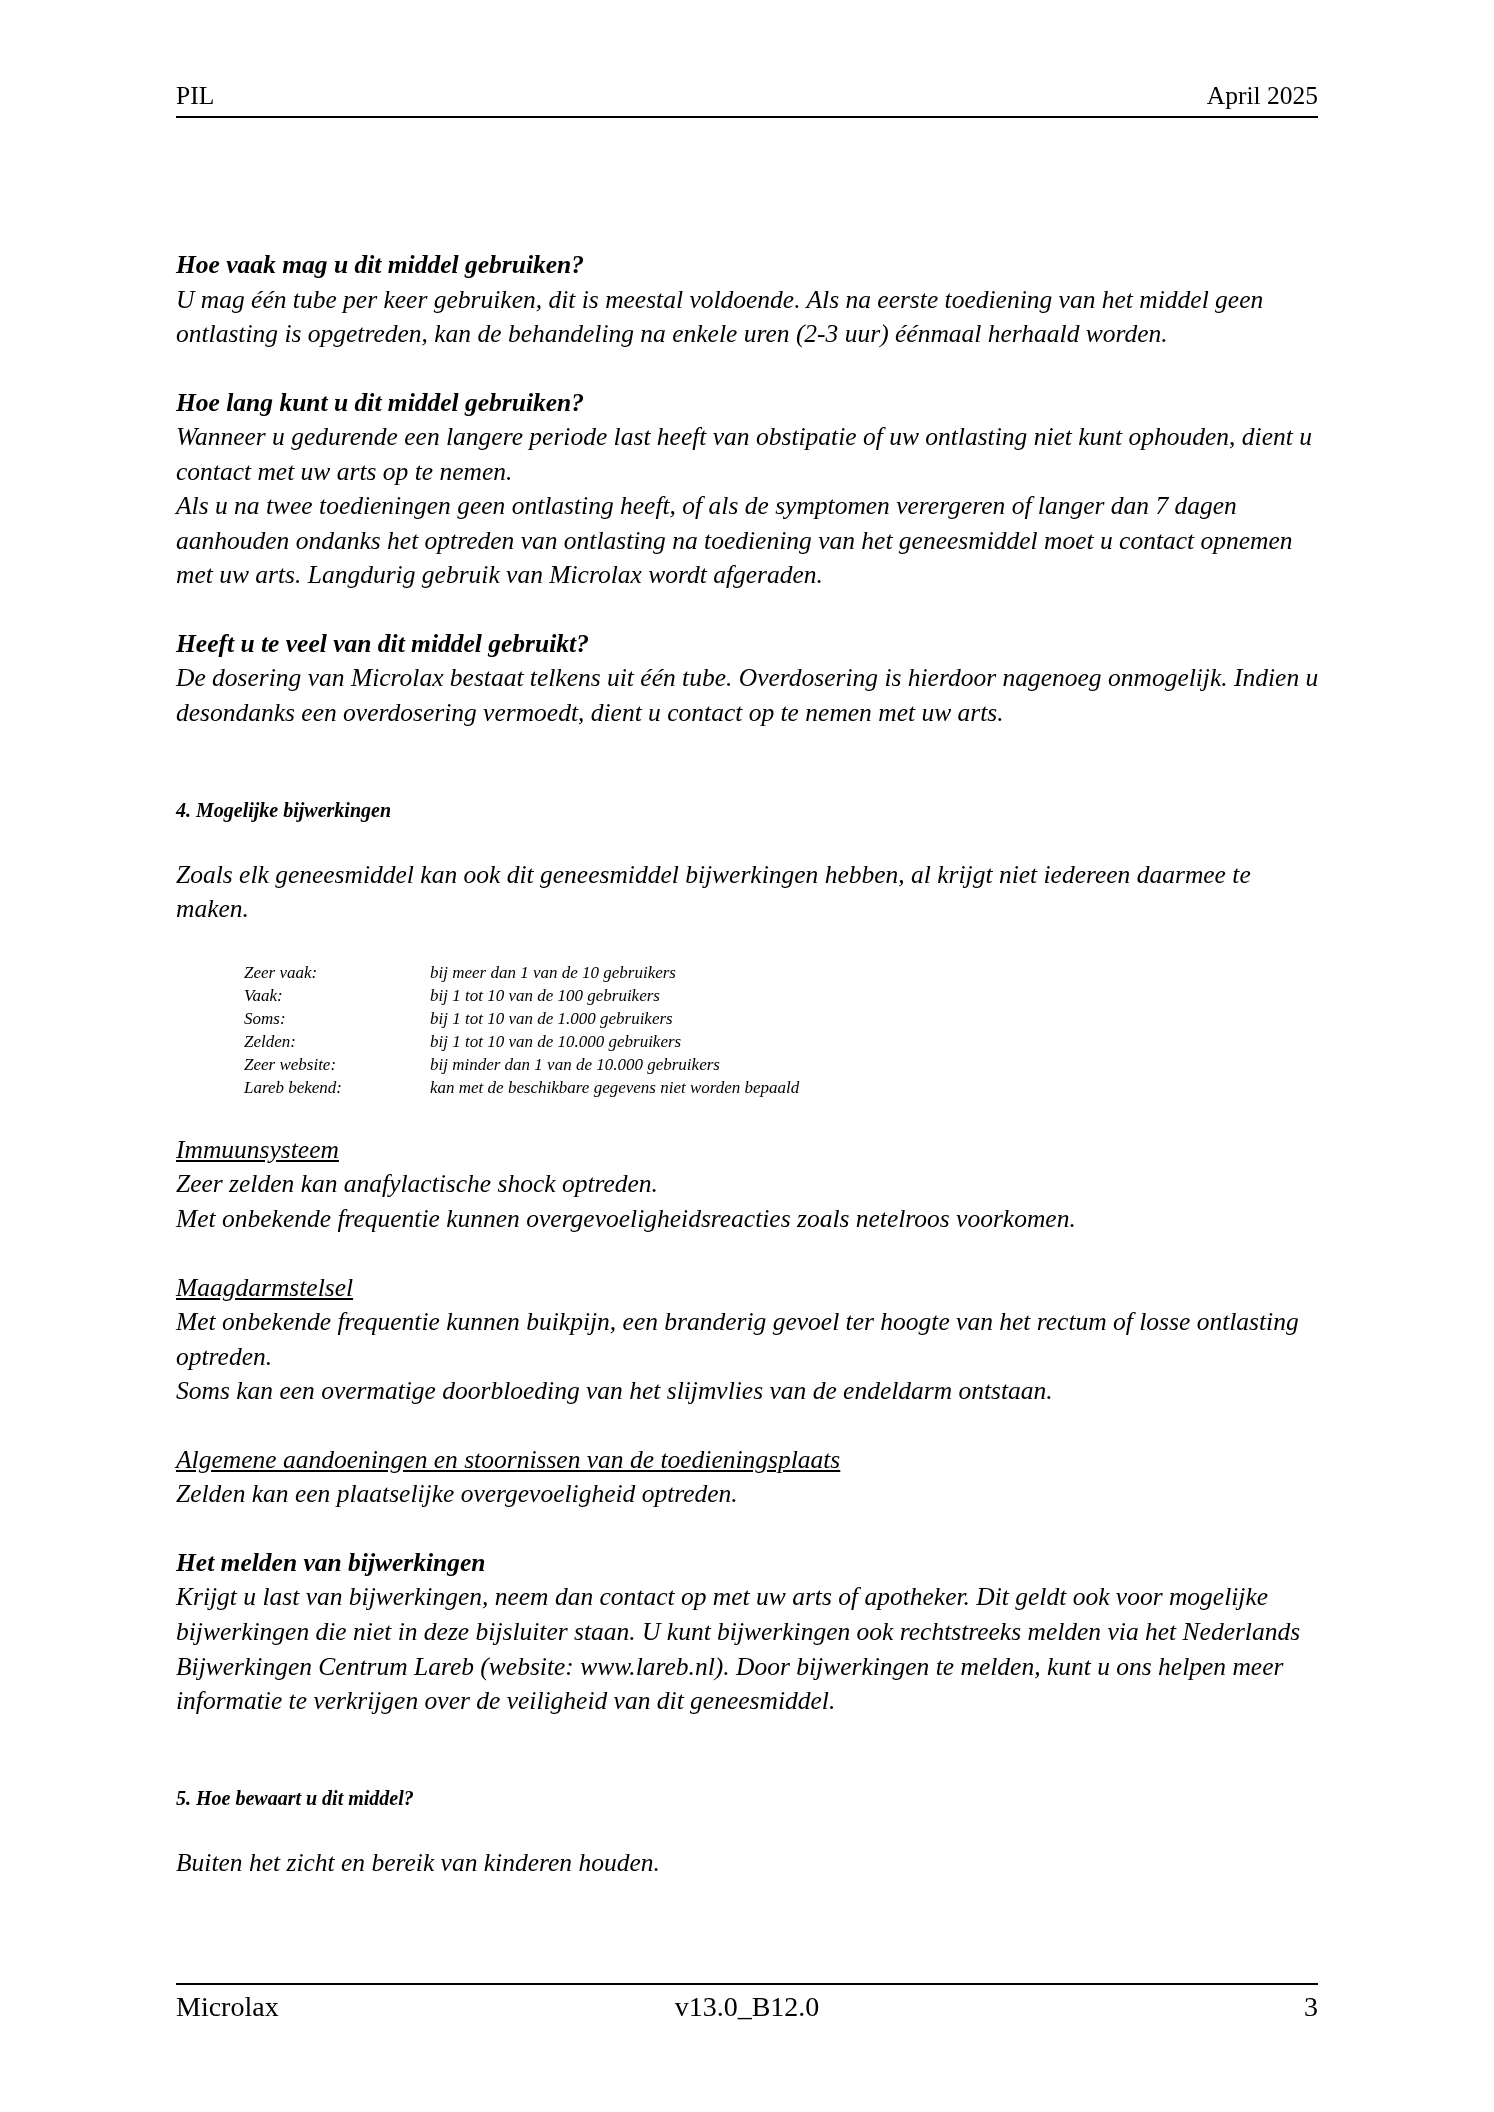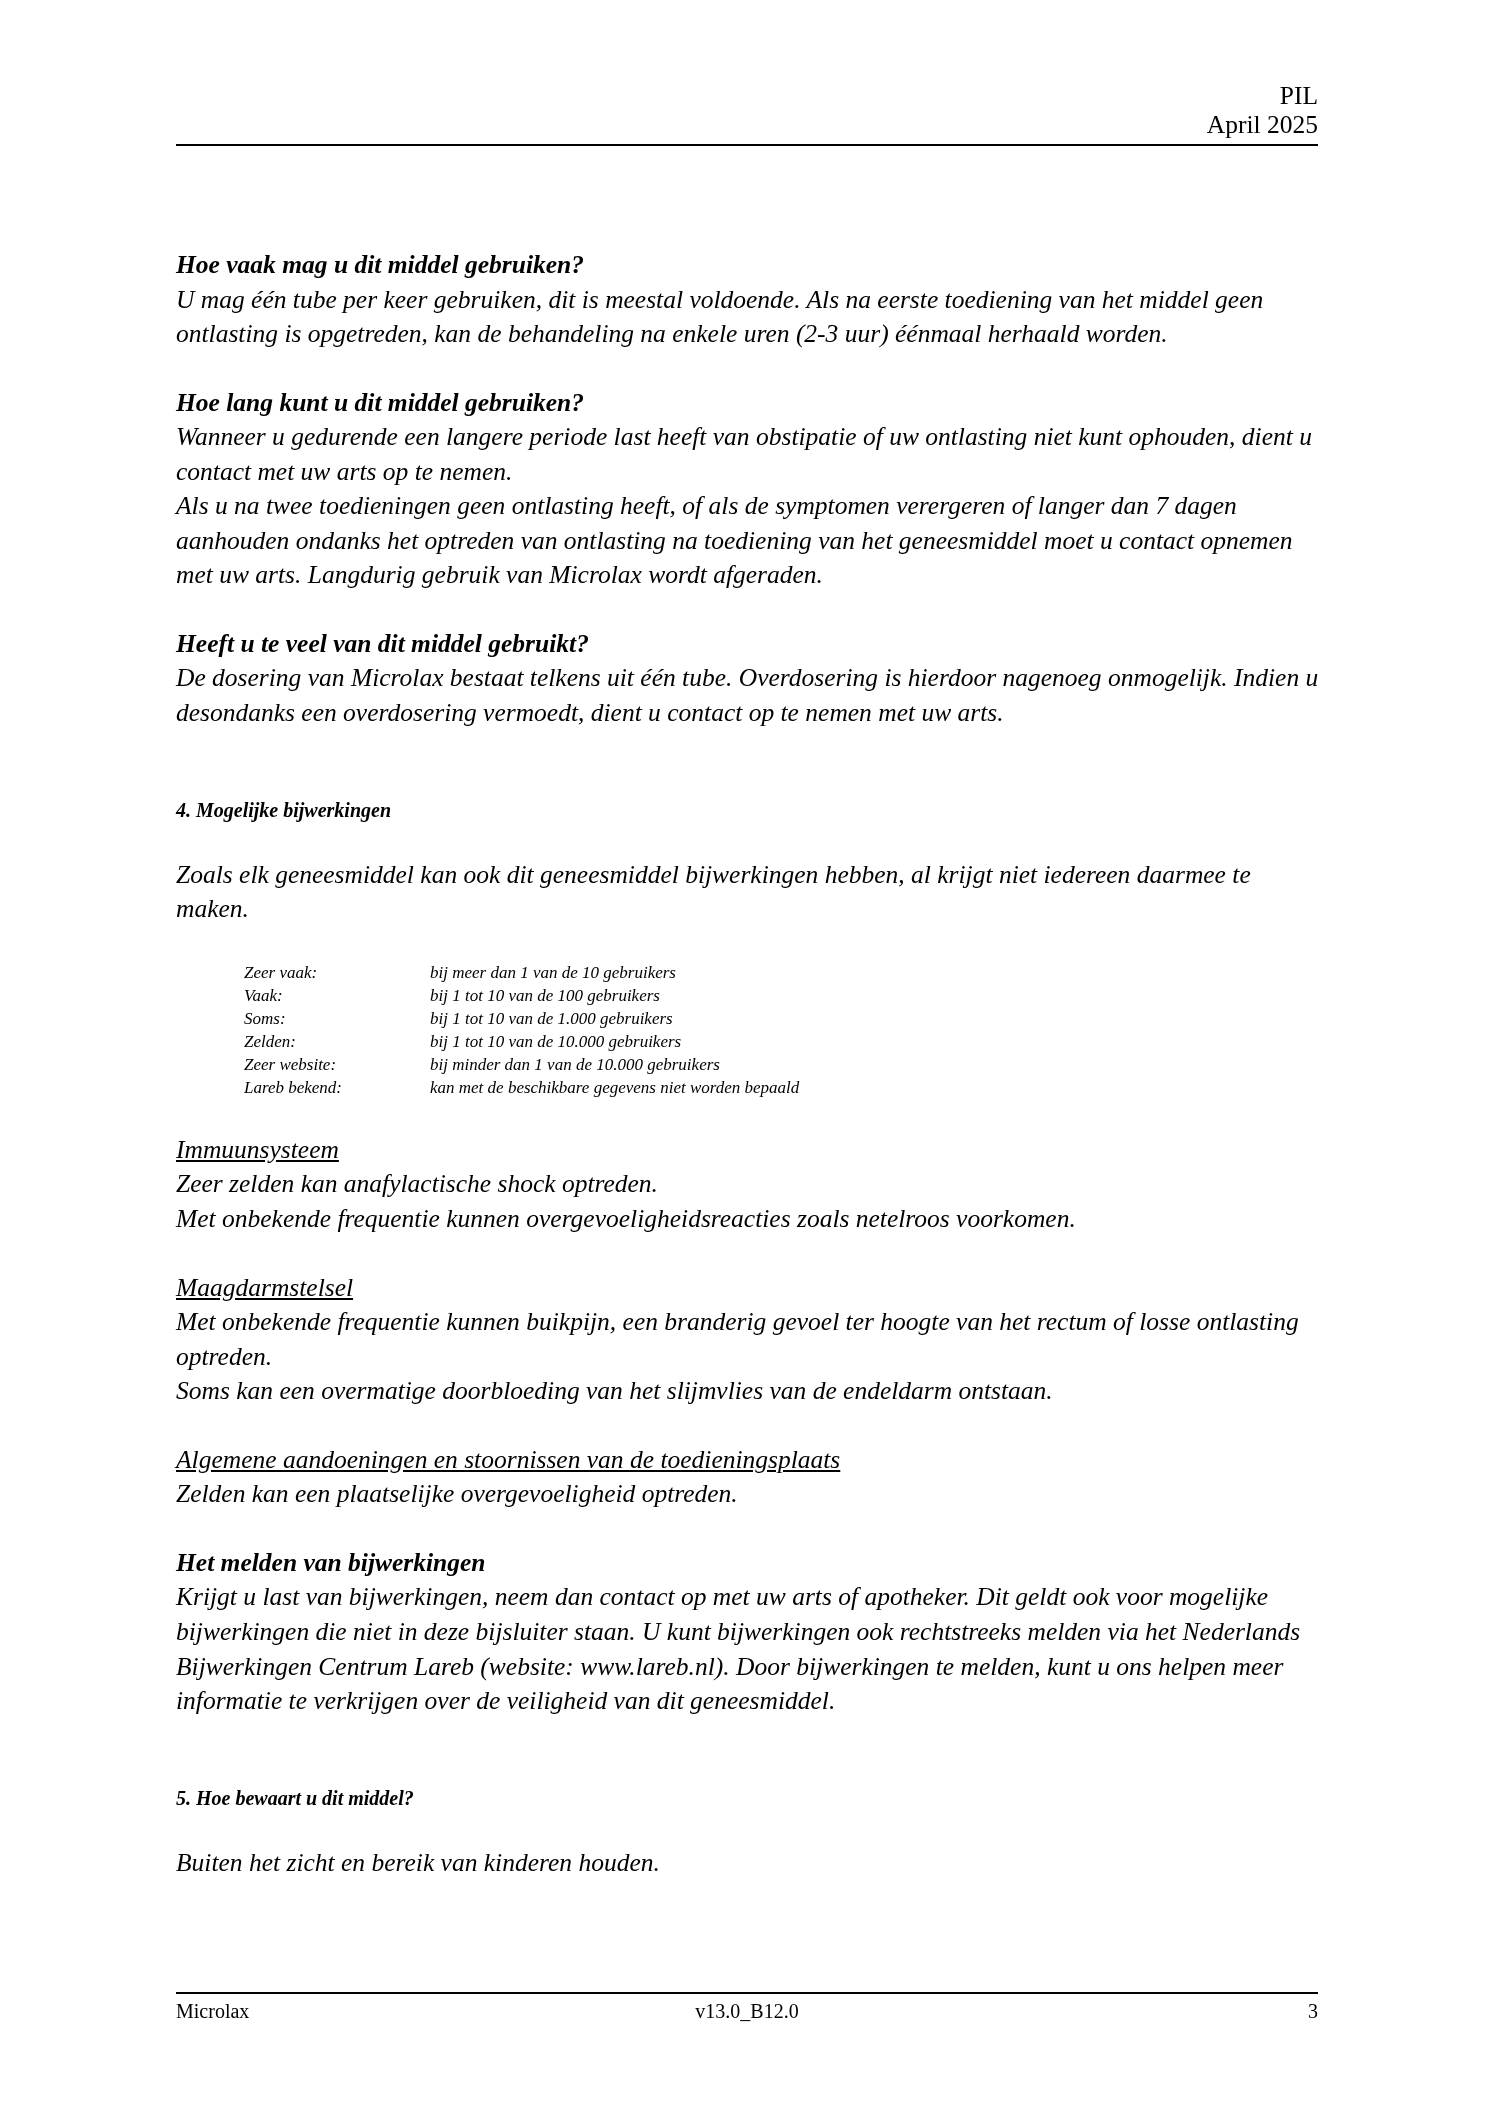--- a/index.html
+++ b/index.html
@@ -26,21 +26,20 @@
     left: 176px;
     right: 176px;
     top: 82px;
     display: flex;
     justify-content: space-between;
     align-items: flex-end;
     font-size: 25.5px;
     line-height: 1.12;
     border-bottom: 2.2px solid #000;
     padding-bottom: 5px;
-    flex-direction: column;
   }
   .header .left  { white-space: nowrap; }
   .header .right { white-space: nowrap; }
 
   
   .content {
     position: absolute;
     left: 176px;
     top: 248px;
     width: 1145px;
@@ -87,21 +86,21 @@
   .freq-table td.term { width: 178px; padding-right: 8px; }
 
   
   .footer {
     position: absolute;
     left: 176px;
     right: 176px;
     bottom: 90px;
     border-top: 2.2px solid #000;
     padding-top: 6px;
-    font-size: 20px;
+    font-size: 28px;
     line-height: 1.12;
   }
   .footer-row {
     display: flex;
     align-items: baseline;
     position: relative;
   }
   .footer .f-left   { white-space: nowrap; }
   .footer .f-center {
     position: absolute;

